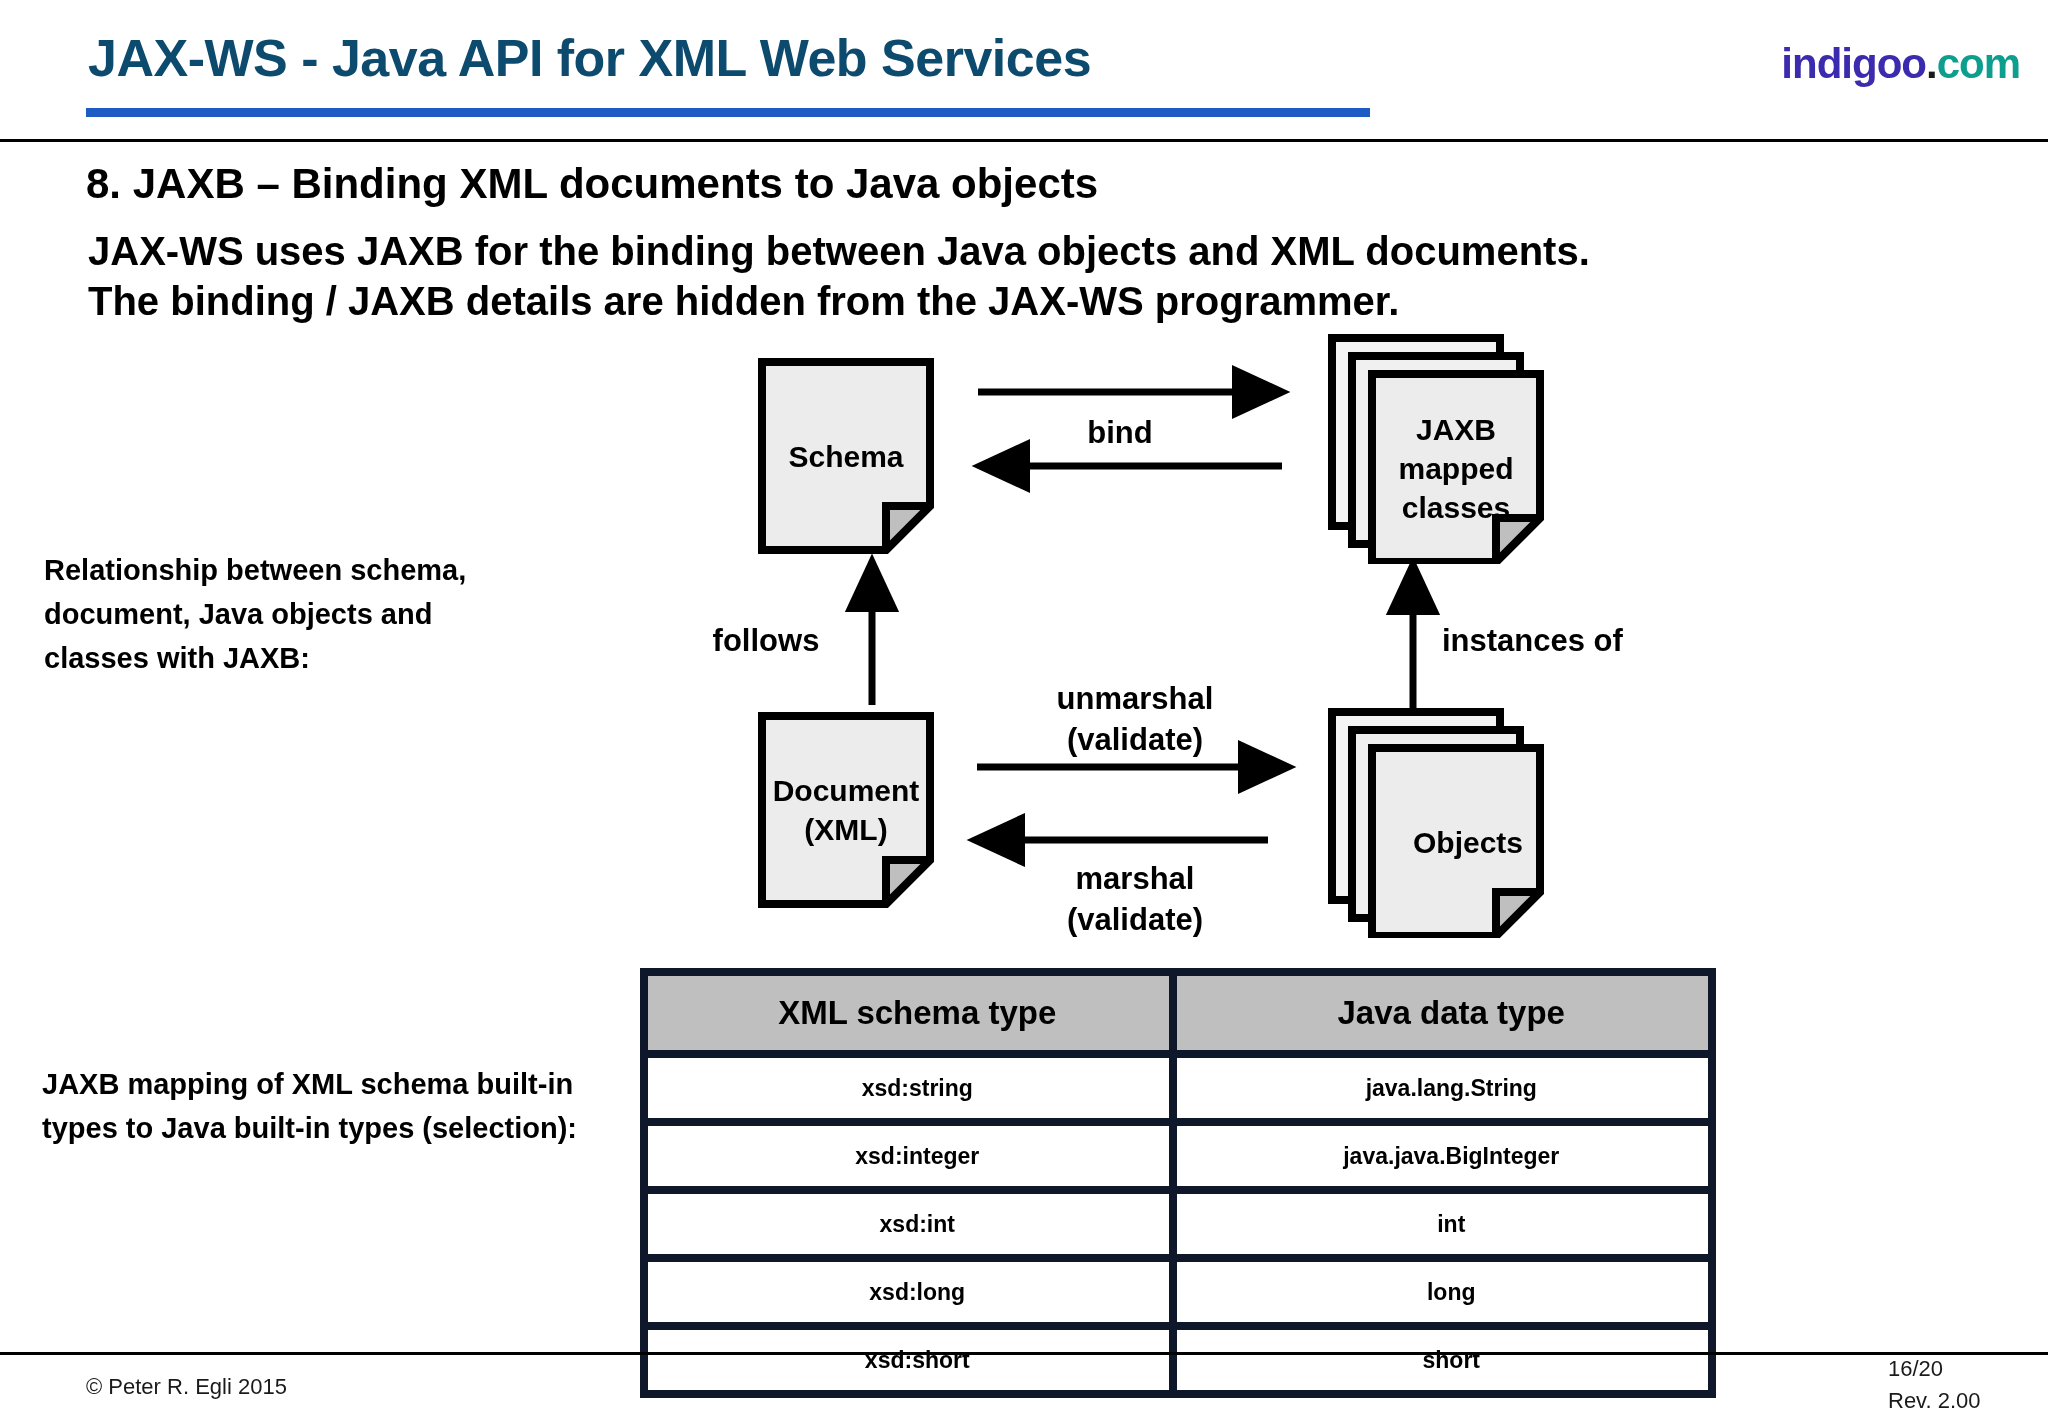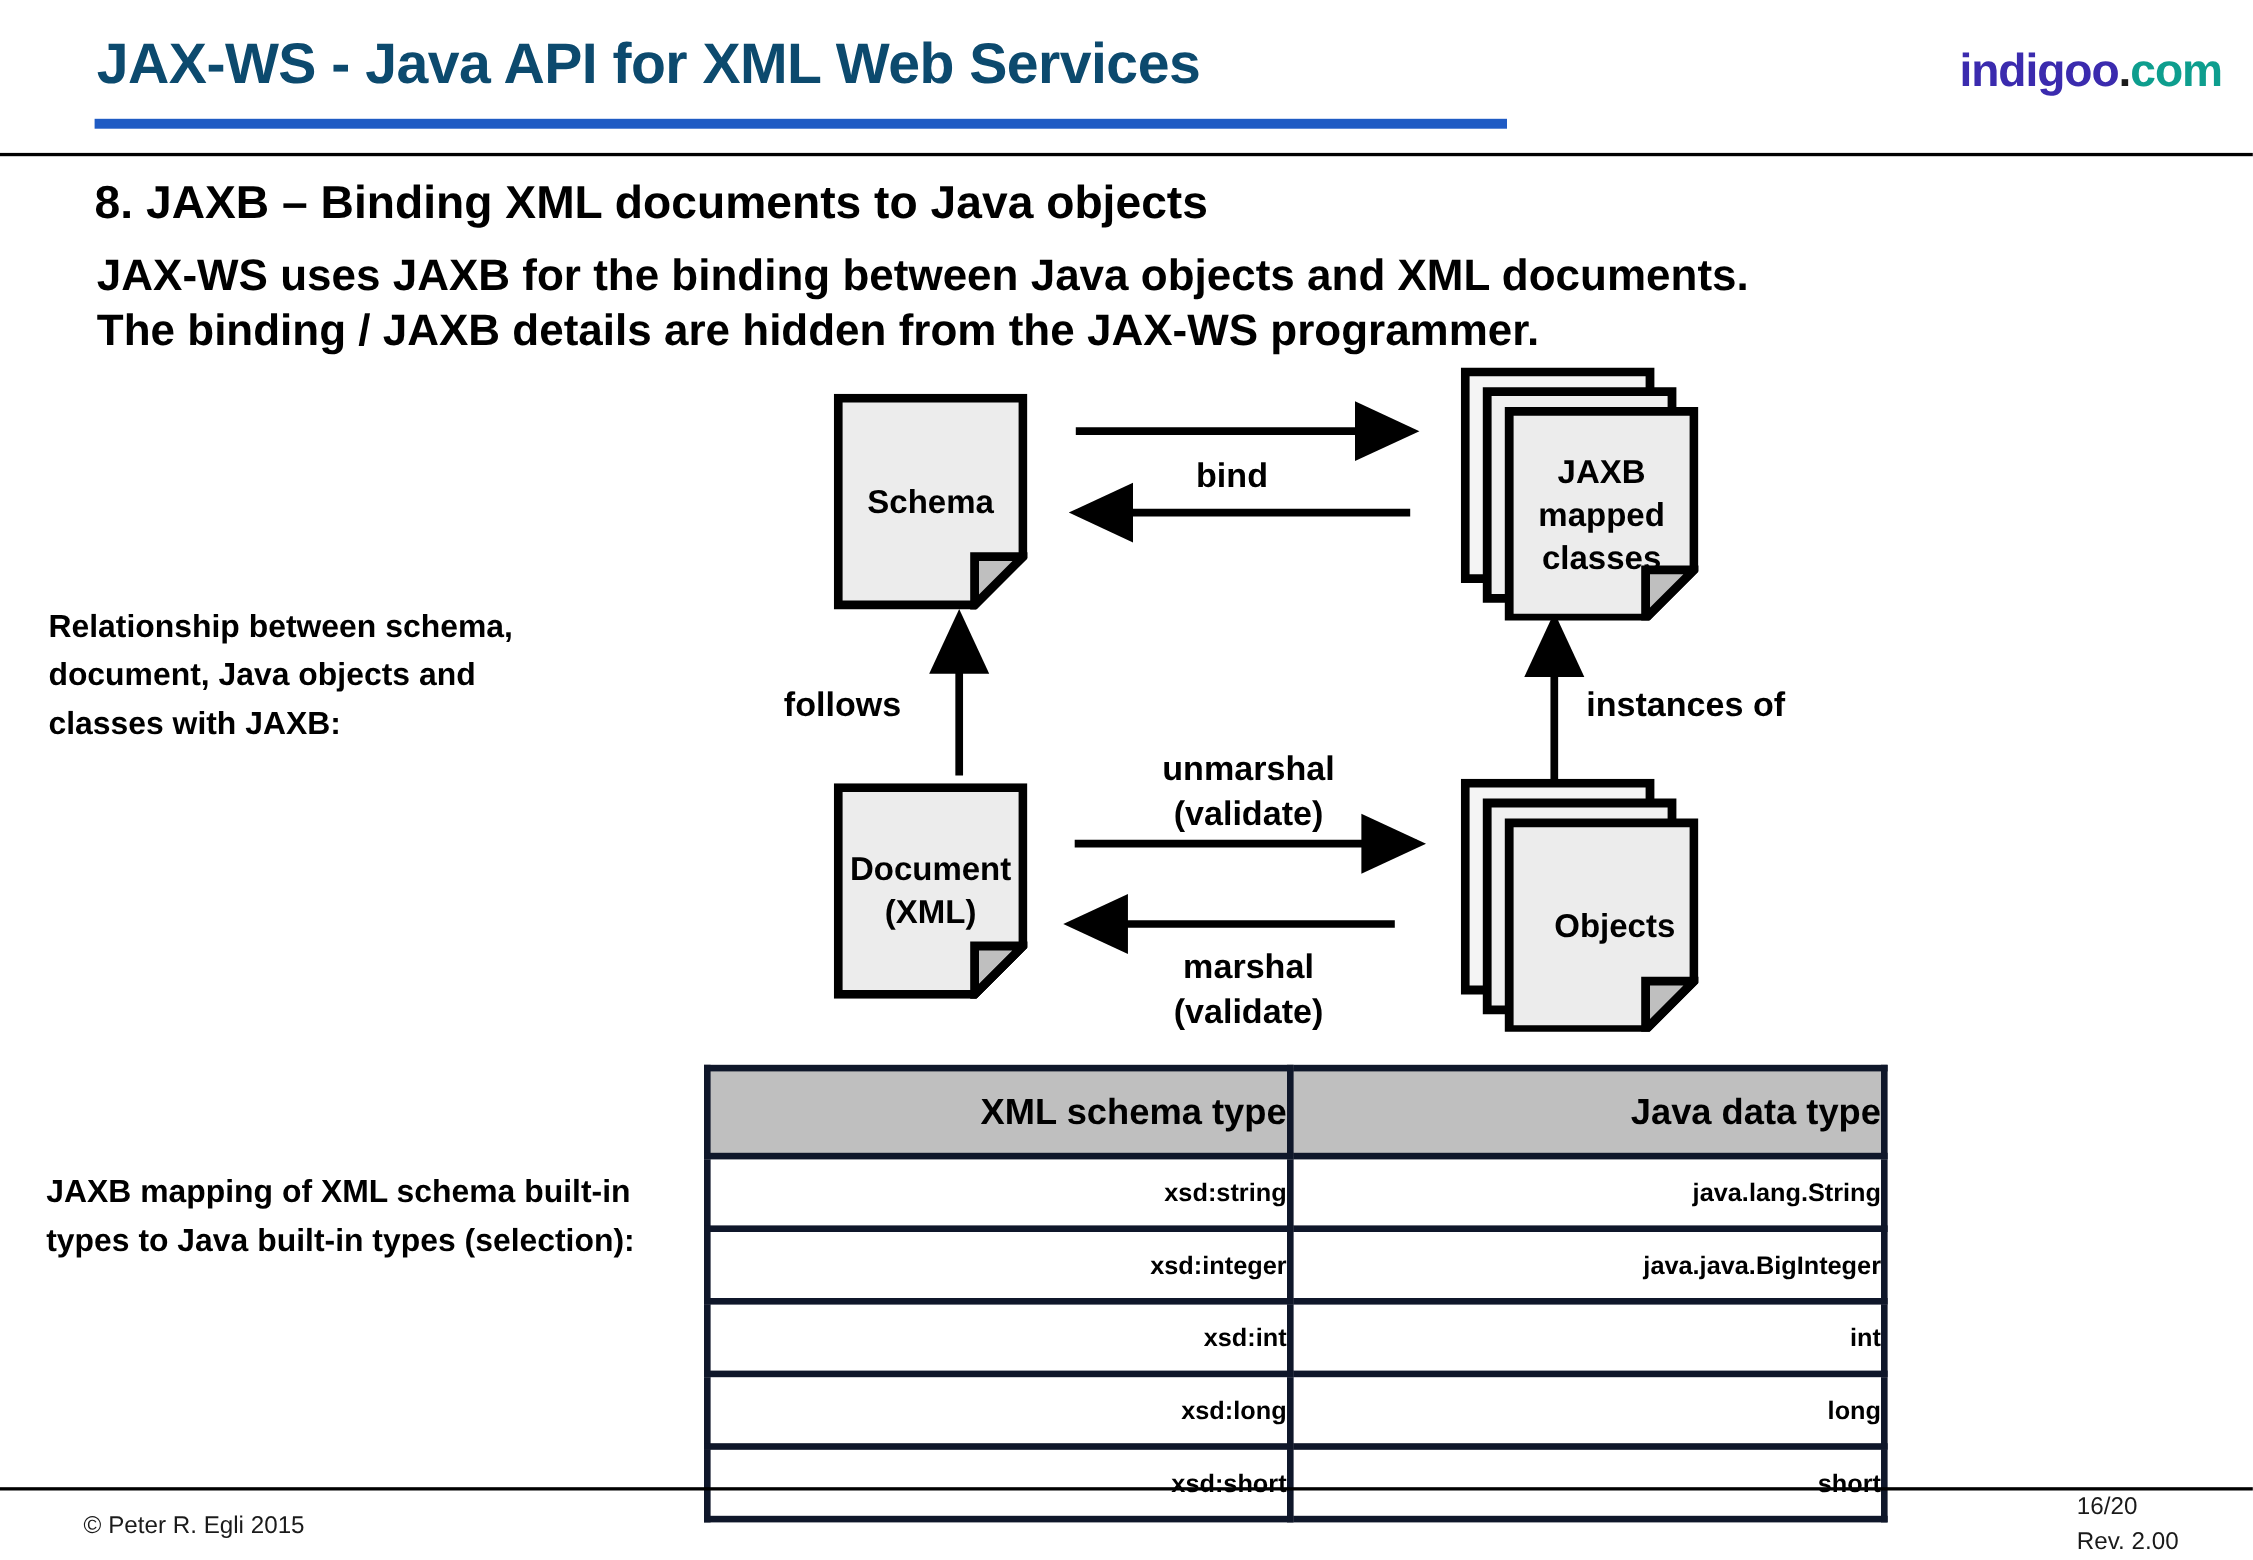--- a/index.html
+++ b/index.html
@@ -123,22 +123,22 @@
   
   #mapping-table {
     position: absolute;
     left: 640px; top: 968px;
     width: 1076px;
     border-collapse: collapse;
     border: 5px solid #000000;
     background: #ffffff;
   }
   #mapping-table th, #mapping-table td {
-    border: 6px solid #0f172a;
-    text-align: right;
+    border: 8px solid #0f172a;
+    text-align: center;
     vertical-align: middle;
   }
   #mapping-table th {
     background: #BFBFBF;
     font-size: 33px;
     font-weight: bold;
     padding: 14px 0 14px 18px;
     height: 46px;
   }
   #mapping-table td {
@@ -153,21 +153,21 @@
 
   
   #footer-rule {
     position: absolute;
     left: 0; top: 1352px;
     width: 2048px; height: 3px;
     background: #000000;
   }
   #footer-copyright {
     position: absolute;
-    left: 76px; top: 1374px;
+    left: 86px; top: 1374px;
     font-size: 22px;
     color: #1A1A1A;
     white-space: nowrap;
     text-align: center;
   }
   #footer-page {
     position: absolute;
     left: 1888px; top: 1356px;
     font-size: 22px;
     color: #1A1A1A;

